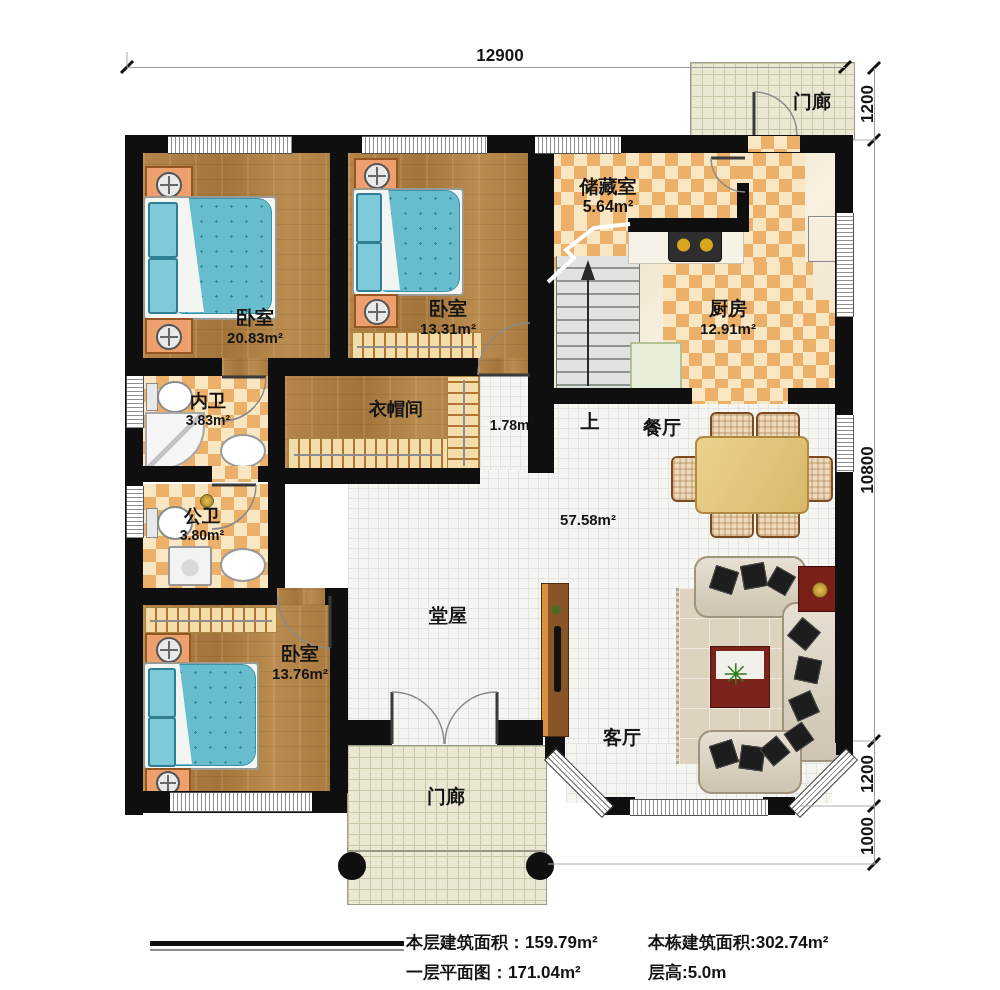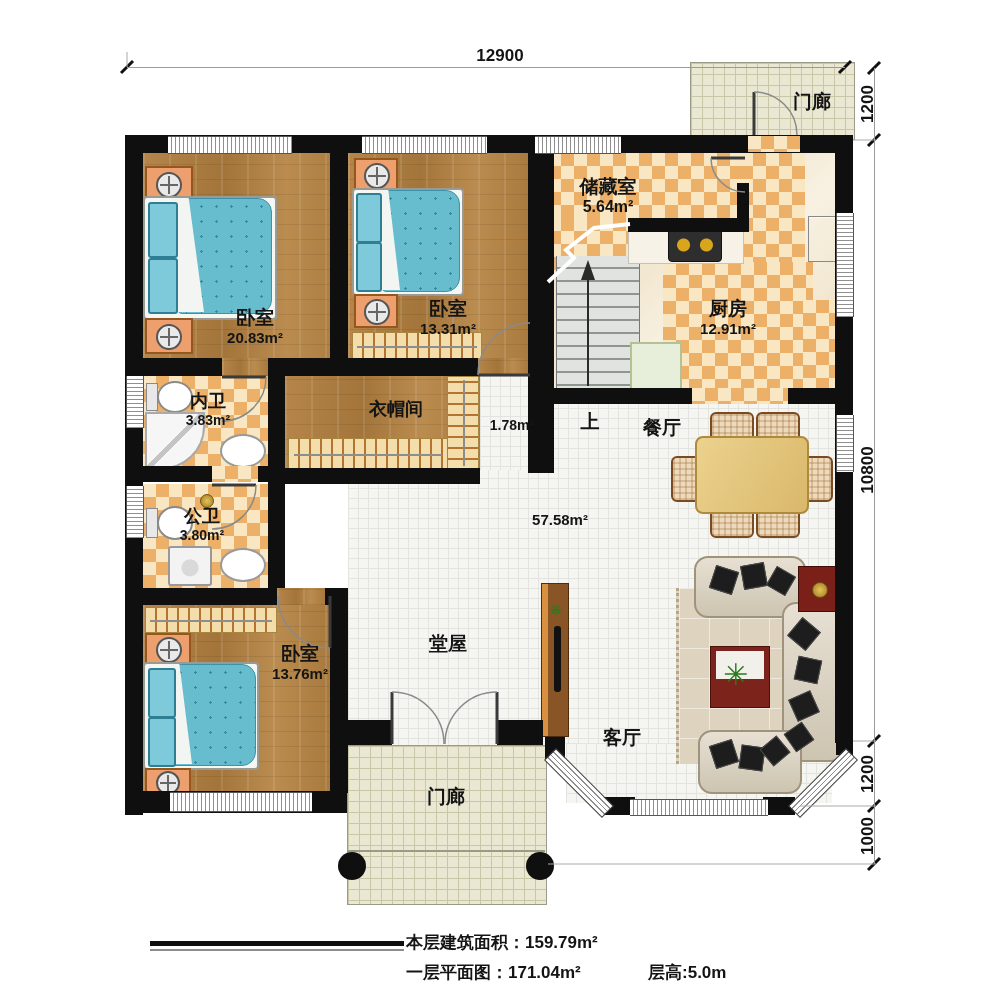--- a/index.html
+++ b/index.html
@@ -337,41 +337,44 @@
   </div>
   <div class="abs rlabel" style="left:512px;top:425px">
     <span class="rarea" style="font-size:14px">1.78m²</span>
   </div>
   <div class="abs rlabel" style="left:590px;top:422px">
     <span class="rname">上</span>
   </div>
   <div class="abs rlabel" style="left:662px;top:428px">
     <span class="rname">餐厅</span>
   </div>
-  <div class="abs rlabel" style="left:560px;top:520px">
+  <div class="abs rlabel" style="left:588px;top:520px">
     <span class="rarea">57.58m²</span>
   </div>
-  <div class="abs rlabel" style="left:448px;top:644px">
+  <div class="abs rlabel" style="left:448px;top:616px">
     <span class="rname">堂屋</span>
   </div>
   <div class="abs rlabel" style="left:622px;top:738px">
     <span class="rname">客厅</span>
   </div>
   <div class="abs rlabel" style="left:812px;top:102px">
     <span class="rname">门廊</span>
   </div>
   <div class="abs rlabel" style="left:446px;top:797px">
     <span class="rname">门廊</span>
   </div>
 
   <div class="abs" style="left:150px;top:941px;width:254px;height:5px;background:#0f0f0f"></div>
   <div class="abs" style="left:150px;top:949px;width:254px;height:2px;background:#8d8d8d"></div>
   <div class="abs footer-stat" style="left:406px;top:900px">
     <span>本层建筑面积：</span><span>159.79m²</span>
   </div>
   <div class="abs footer-stat" style="left:406px;top:930px">
     <span>一层平面图：</span><span>171.04m²</span>
   </div>
+  <div class="abs footer-stat" style="left:648px;top:900px">
+    <span>本栋建筑面积:</span><span>302.74m²</span>
+  </div>
   <div class="abs footer-stat" style="left:648px;top:930px">
     <span>层高:</span><span>5.0m</span>
   </div>
 
 </div>
 
 </body></html>

